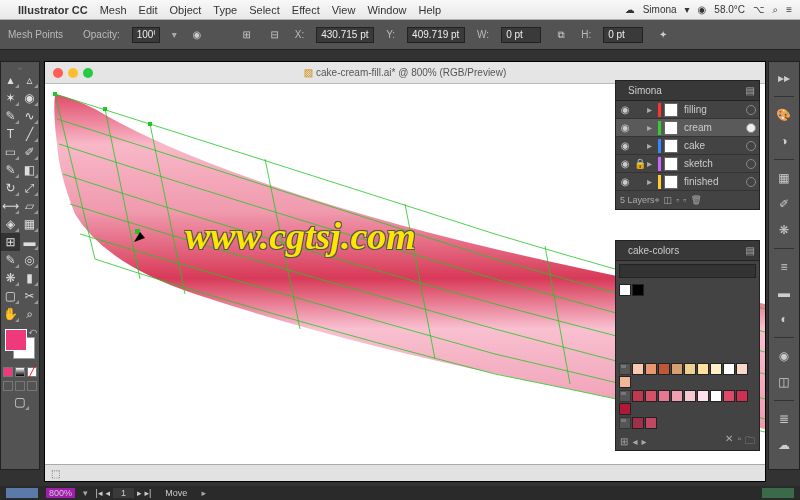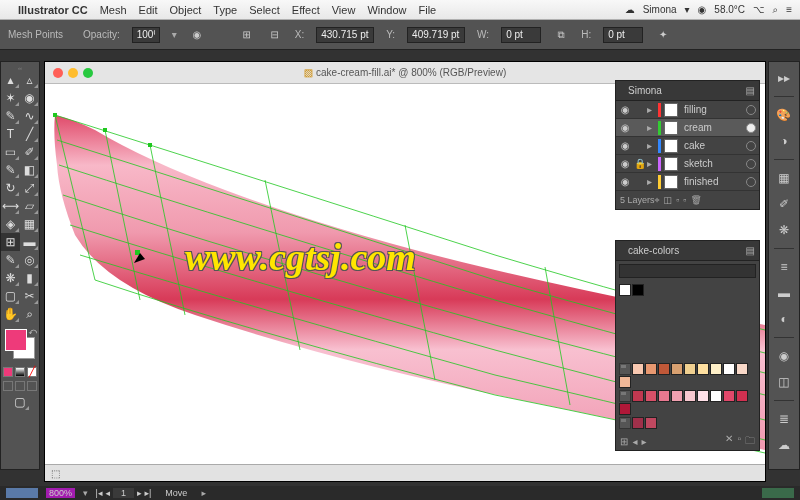--- a/index.html
+++ b/index.html
@@ -29,21 +29,21 @@
 .smallrow .s { width: 10px; height: 10px; border: 1px solid #777; }
 .tools-right { position: absolute; right: 0; top: 11px; width: 32px; bottom: 30px; background: #535353; border: 1px solid #222; display: flex; flex-direction: column; align-items: center; gap: 6px; padding: 6px 0; }
 .tools-right .ri { width: 20px; height: 20px; display: flex; align-items: center; justify-content: center; color: #ccc; font-size: 12px; }
 .tools-right .sep { width: 20px; height: 1px; background: #333; margin: 2px 0; }
 .canvas { position: absolute; left: 44px; right: 34px; top: 11px; bottom: 18px; background: #fff; border: 1px solid #000; }
 .canvas .winbar { height: 22px; background: #e5e5e5; display: flex; align-items: center; border-bottom: 1px solid #bbb; font-size: 10px; color: #555; position: relative; }
 .traffic { display: flex; gap: 5px; padding: 0 8px; }
 .traffic .d { width: 10px; height: 10px; border-radius: 50%; }
 .traffic .r { background: #ff5f57; } .traffic .y { background: #ffbd2e; } .traffic .g { background: #28c940; }
 .doctitle { position: absolute; left: 0; right: 0; text-align: center; }
-.artboard { position: absolute; top: 22px; left: 0; right: 0; bottom: 18px; overflow: hidden; margin-top: 21px; }
+.artboard { position: absolute; top: 22px; left: 0; right: 0; bottom: 18px; overflow: hidden; }
 .watermark { position: absolute; top: 130px; left: 140px; font-size: 38px; font-weight: bold; font-style: italic; color: #ffe600; text-shadow: -1px -1px 0 #555,1px -1px 0 #555,-1px 1px 0 #555,1px 1px 0 #555; pointer-events: none; font-family: Georgia, serif; }
 .statusbar { position: absolute; left: 0; right: 0; bottom: 0; height: 17px; background: #e2e2e2; border-top: 1px solid #aaa; display: flex; align-items: center; font-size: 10px; color: #555; padding: 0 6px; gap: 10px; }
 .panel { position: absolute; background: #434343; border: 1px solid #222; font-size: 10px; color: #ccc; }
 .panel .tabbar { height: 20px; display: flex; align-items: center; background: #383838; padding: 0 6px; border-bottom: 1px solid #222; position: relative; }
 .panel .tabbar .tab { padding: 2px 6px; font-size: 10px; }
 .panel .tabbar .menuicon { position: absolute; right: 4px; top: 4px; color: #aaa; font-size: 10px; }
 .layers { right: 40px; top: 30px; width: 145px; }
 .layerrow { display: flex; align-items: center; height: 18px; border-bottom: 1px solid #333; padding: 0 3px; gap: 3px; }
 .layerrow .vis { width: 12px; text-align: center; color: #ccc; font-size: 10px; }
 .layerrow .lock { width: 10px; text-align: center; }
@@ -79,21 +79,21 @@
   <span class="apple"></span>
   <span class="appname">Illustrator CC</span>
   <span class="item">Mesh</span>
   <span class="item">Edit</span>
   <span class="item">Object</span>
   <span class="item">Type</span>
   <span class="item">Select</span>
   <span class="item">Effect</span>
   <span class="item">View</span>
   <span class="item">Window</span>
-  <span class="item">File</span>
+  <span class="item">Help</span>
   <div class="status">
     <span>☁</span>
     <span>Simona</span>
     <span>▾</span>
     <span>◉</span>
     <span>58.0°C</span>
     <span>⌥</span>
     <span>⌕</span>
     <span>≡</span>
   </div>

